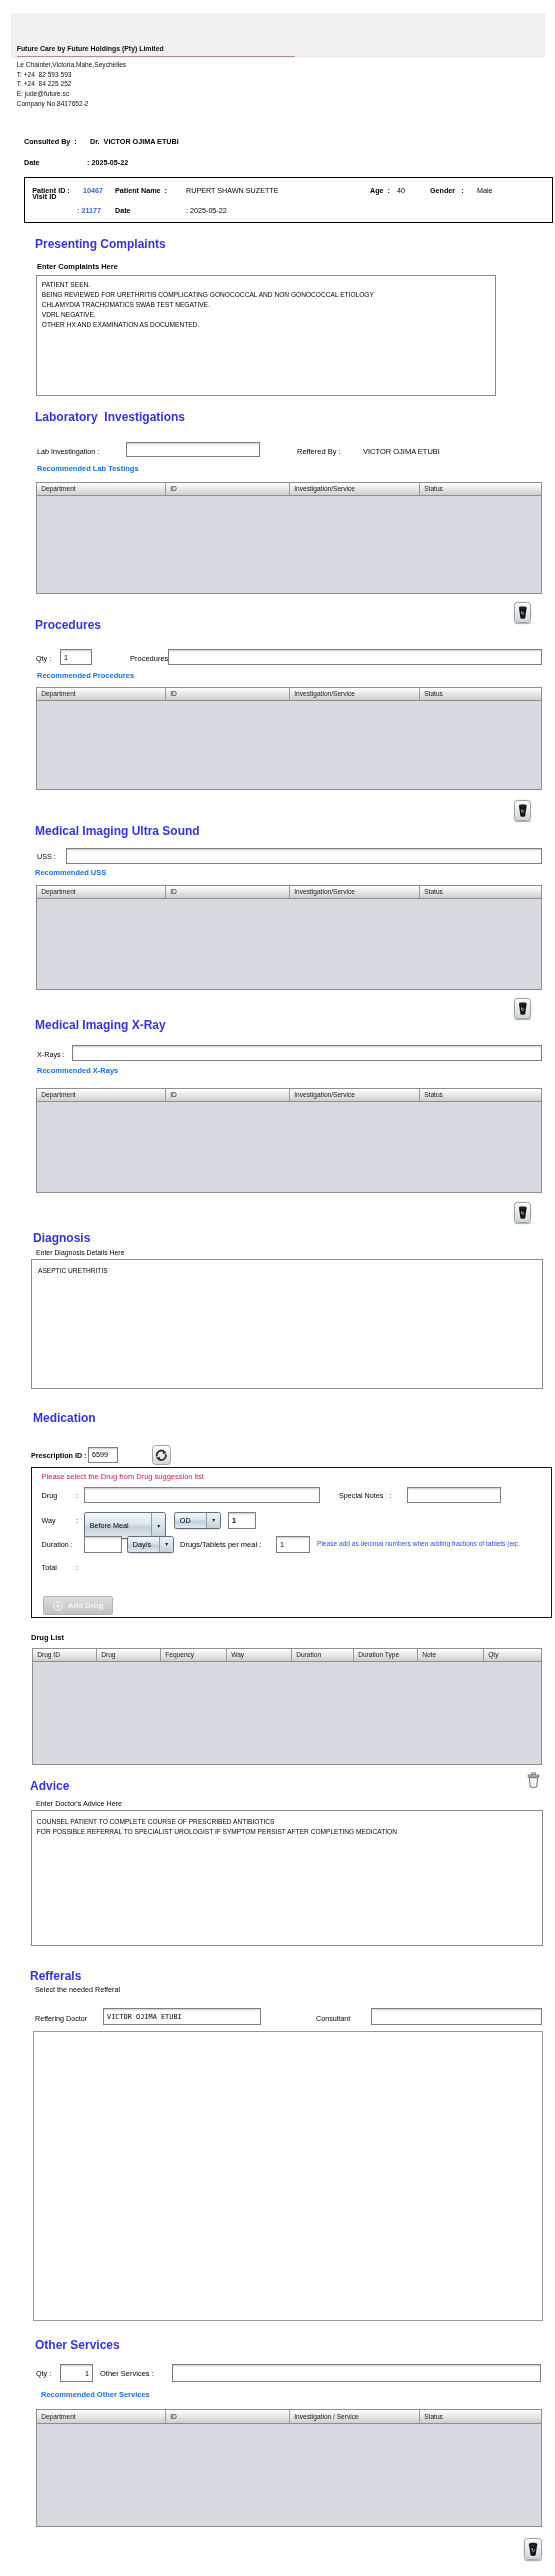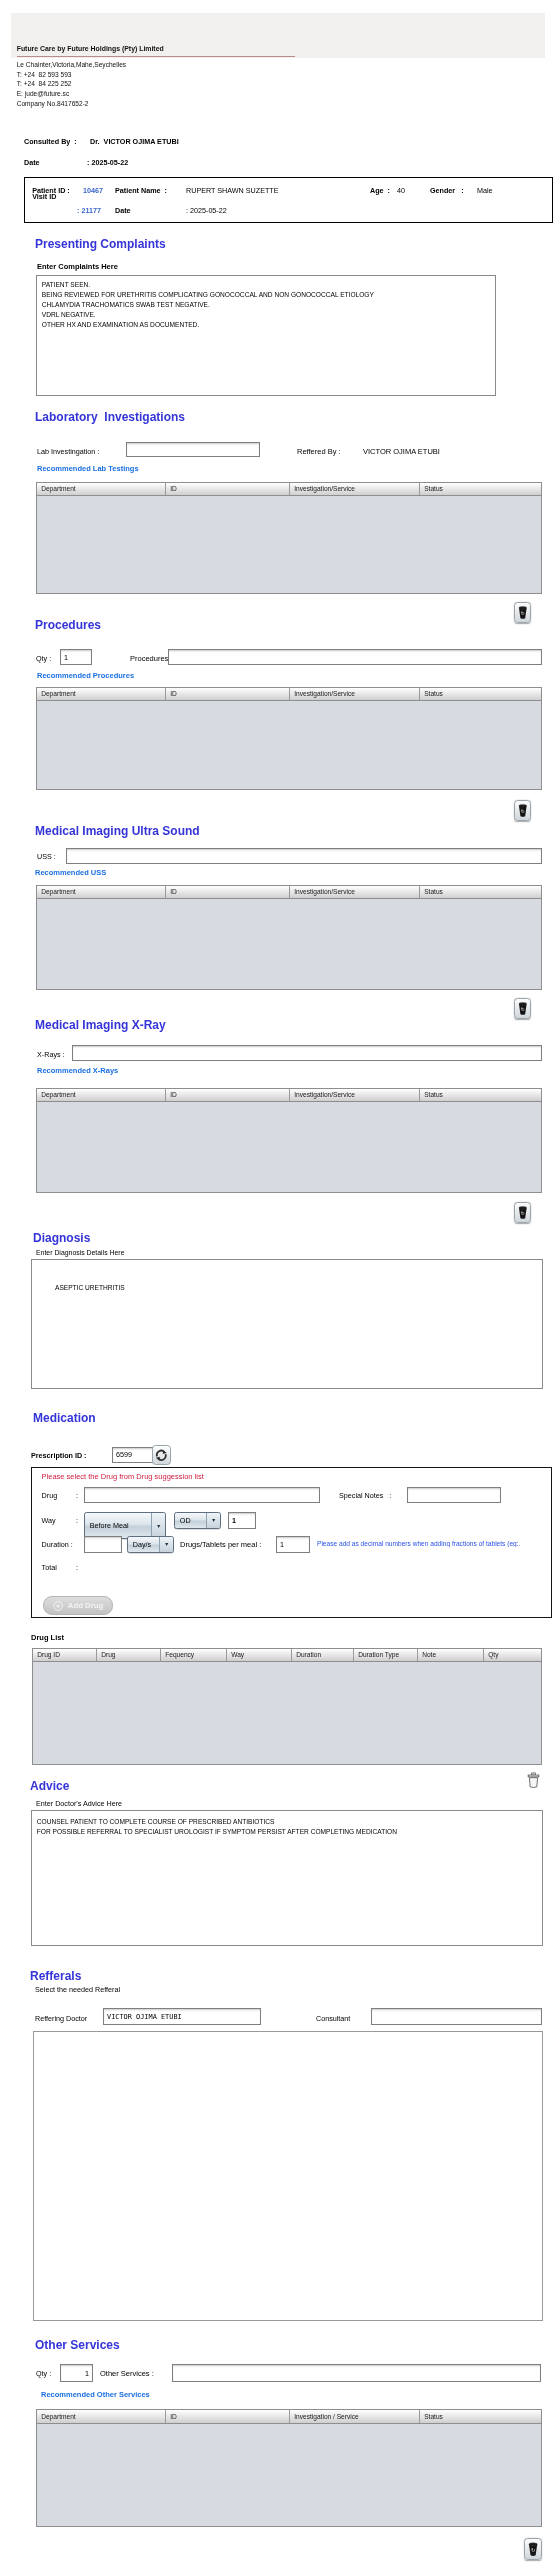--- a/index.html
+++ b/index.html
@@ -34,21 +34,21 @@
         background:linear-gradient(#fefefe,#d2d8dc);display:flex;align-items:center;justify-content:center;cursor:pointer;}
   .obtn{position:absolute;width:16.7px;height:20.3px;background:transparent;border:none;
         display:flex;align-items:center;justify-content:center;cursor:pointer;}
   .sel{position:absolute;display:flex;align-items:center;border:0.6px solid #5f6f7f;border-radius:2.4px;
        background:linear-gradient(#f5f9fc 0%,#dce5ec 45%,#c3d0da 55%,#e0e8ee 100%);
        box-shadow:0 0.6px 0.6px rgba(0,0,0,.25);font-size:7.2px;padding-left:4.8px;box-sizing:border-box;cursor:pointer;}
   .sel .arrow{margin-left:auto;width:12.6px;align-self:stretch;border-left:0.6px solid #8fa0ae;
        display:flex;align-items:center;justify-content:center;font-size:5.4px;color:#24343f;
        background:linear-gradient(#eef4f8,#c6d2db);border-radius:0 1.8px 1.8px 0;}
   .addbtn{position:absolute;display:flex;align-items:center;gap:4.8px;padding:0 8.4px;height:17.3px;
-       border-radius:9px;border:0.6px solid #b5b5b5;background:linear-gradient(#dddddd,#c3c3c3);
+       border-radius:2px;border:0.6px solid #b5b5b5;background:linear-gradient(#dddddd,#c3c3c3);
        color:#f3f3f3;font-weight:bold;font-size:7.8px;cursor:default;}
   .medbox{position:absolute;border:1.2px solid #151515;background:#fff;box-sizing:border-box;}
   .redtxt{position:absolute;font-size:7.5px;color:#d02040;}
   .bluetxt{position:absolute;font-size:6.6px;color:#2a52e8;white-space:nowrap;overflow:hidden;}
   .band{position:absolute;background:#f2f0ef;}
   .logo-future{position:absolute;font-family:"Liberation Serif",serif;font-size:16.7px;color:#3c3c3c;letter-spacing:0.6px;}
   .logo-care{position:absolute;font-family:"Liberation Sans",sans-serif;font-weight:bold;font-size:15px;color:#2b3990;letter-spacing:0.6px;}
   .logo-tag{position:absolute;font-family:"Liberation Serif",serif;font-style:italic;font-size:7.2px;color:#16246b;}
   .hd-title{position:absolute;font-size:6.9px;font-weight:bold;color:#111;}
   .hd-line{position:absolute;height:1.2px;background:#bb8a8a;}
@@ -175,25 +175,25 @@
   <div class="tbtn" style="left:514px;top:1202px;">
     <svg width="9.6" height="13" viewBox="0 0 16 22">
       <ellipse cx="8" cy="3.4" rx="6.6" ry="2.4" fill="#1c1c1c" stroke="#444" stroke-width="0.6"></ellipse>
       <path d="M1.6 4 L4 20.6 Q8 22.6 12 20.6 L14.4 4 Q8 6.6 1.6 4 Z" fill="#141414"></path>
       <text x="8" y="15" font-size="8" fill="#e8e8e8" text-anchor="middle" font-family="DejaVu Sans">↻</text>
     </svg>
   </div>
 
   <div class="h1" style="left:33px;top:1231px;" data-bind="diagnosis.title">Diagnosis</div>
   <span class="lb" style="left:36px;top:1249px;font-size:6.9px;" data-bind="diagnosis.label">Enter Diagnosis Details Here</span>
-  <textarea class="ta" style="left: 31px; top: 1259px; width: 512px; height: 130px; padding: 23px;" data-bind="diagnosis.text">ASEPTIC URETHRITIS</textarea>
+  <textarea class="ta" style="left: 31px; top: 1259px; width: 512px; height: 130px; padding: 6px;" data-bind="diagnosis.text">ASEPTIC URETHRITIS</textarea>
 
   <div class="h1" style="left:33px;top:1411px;" data-bind="medication.title">Medication</div>
   <span class="lb b" style="left:31px;top:1451px;" data-bind="medication.prescription_label">Prescription ID :</span>
-  <input class="inp" style="left: 112px; top: 1447px; width: 42px; height: 15.5px;" value="6599">
+  <input class="inp" style="left: 88px; top: 1447px; width: 30px; height: 15.5px;" value="6599">
   <div class="rbtn" style="left:152px;top:1445px;">
     <svg width="12.6" height="12.6" viewBox="0 0 24 24">
       <path d="M4 14 A 8.2 8.2 0 0 1 18 6" fill="none" stroke="#2f2f2f" stroke-width="3.4"></path>
       <polygon points="15.5,2.2 22.5,7.5 14.8,9.4" fill="#2f2f2f"></polygon>
       <path d="M20 10 A 8.2 8.2 0 0 1 6 18" fill="none" stroke="#2f2f2f" stroke-width="3.4"></path>
       <polygon points="8.5,21.8 1.5,16.5 9.2,14.6" fill="#2f2f2f"></polygon>
     </svg>
   </div>
 
   <div class="medbox" style="left:31px;top:1467px;width:521px;height:151px;">

